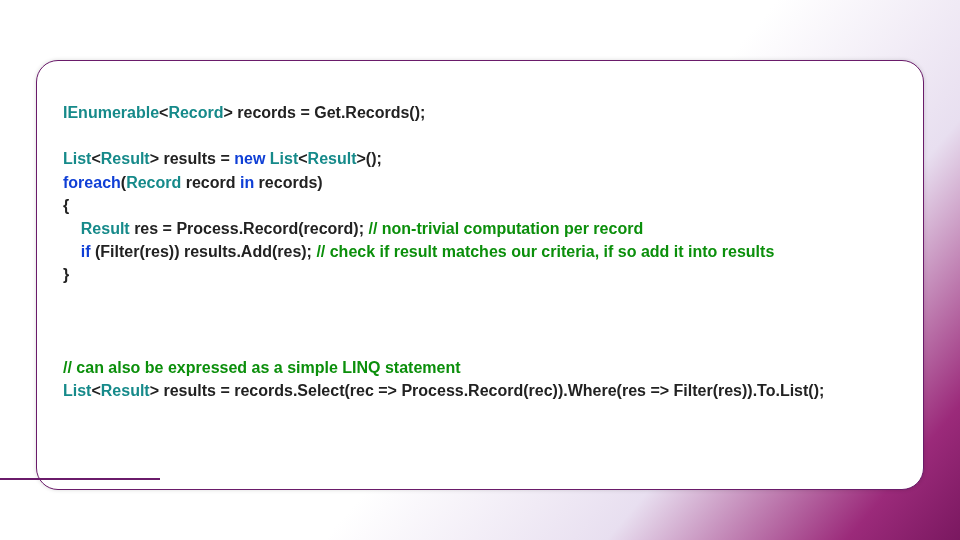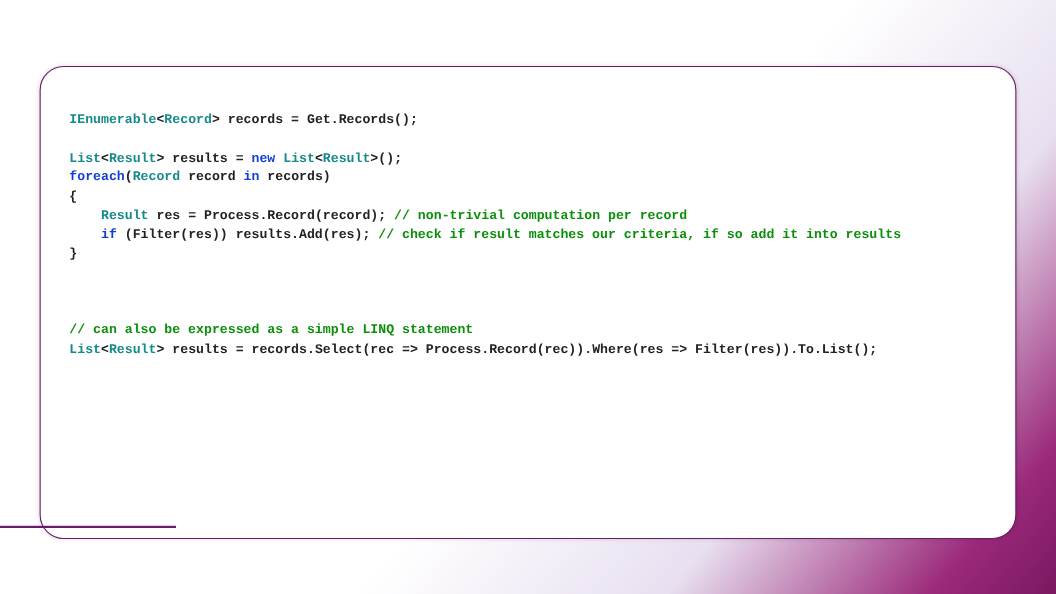--- a/index.html
+++ b/index.html
@@ -12,22 +12,22 @@
     position: absolute; left: 36px; top: 10px;
     font-size: 34px; font-weight: 600; color: #ffffff; letter-spacing: 0.5px;
   }
   .panel {
     position: absolute; left: 36px; top: 60px; width: 888px; height: 430px;
     background: #ffffff; border: 1px solid #6a1b6a; border-radius: 22px;
     box-shadow: 0 0 4px rgba(0,0,0,0.15);
     padding: 40px 26px 26px 26px;
   }
   .code {
-    font-family: Liberation Mono, monospace;
-    font-size: 12px; line-height: 1.45; color: #222; font-weight: 700;
+    font-family: Liberation Sans, sans-serif;
+    font-size: 16px; line-height: 1.45; color: #222; font-weight: 700;
     white-space: pre;
   }
   .kw   { color: #0f3fd6; }
   .type { color: #168a8a; }
   .cmt  { color: #0b8f0b; }
   .footline {
     position: absolute; left: 0; bottom: 60px; width: 160px; height: 2px;
     background: #6a1b6a;
   }
 </style>

